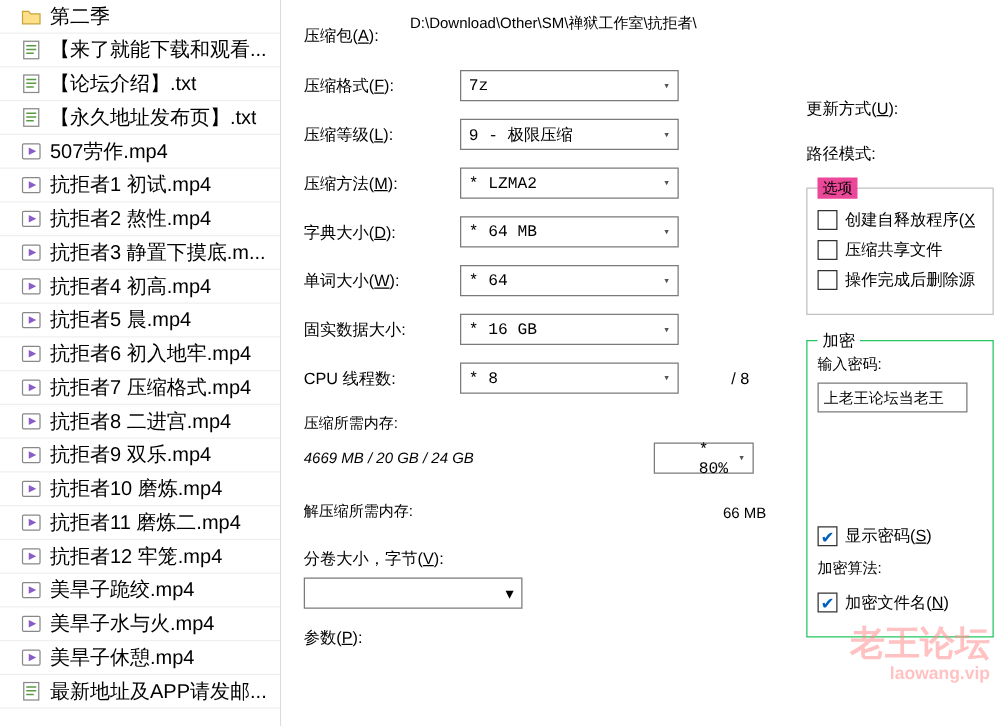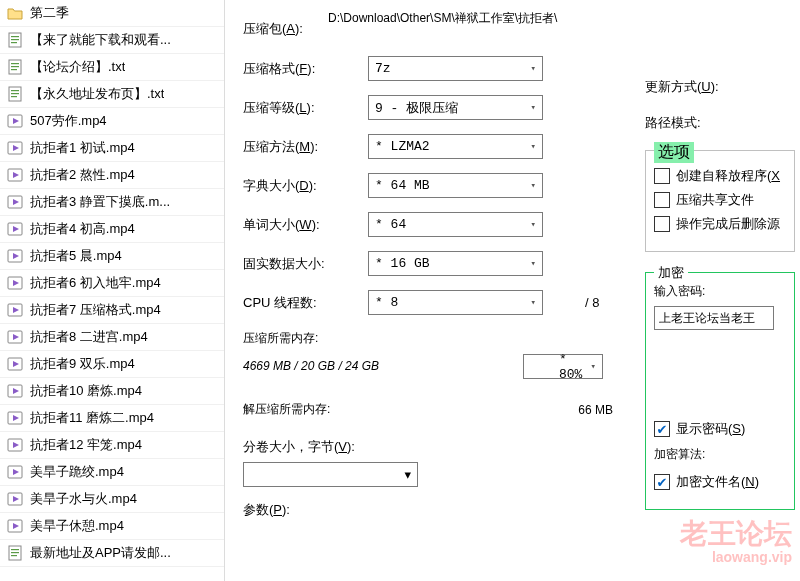--- a/index.html
+++ b/index.html
@@ -22,26 +22,26 @@
   .filelist {
     width: 225px;
     border-right: 1px solid #dcdcdc;
     background: #fff;
     overflow: hidden;
   }
   .file-item {
     display: flex;
     align-items: center;
     height: 27px;
-    padding-left: 6px;
+    padding-left: 16px;
     border-bottom: 1px solid #f0f0f0;
     white-space: nowrap;
     overflow: hidden;
     text-overflow: ellipsis;
-    font-size: 13px;
+    font-size: 16px;
     cursor: default;
   }
   .file-item .icon {
     width: 18px;
     height: 18px;
     margin-right: 6px;
     flex-shrink: 0;
     display: inline-flex;
     align-items: center;
     justify-content: center;
@@ -140,23 +140,23 @@
     border: 1px solid #c0c0c0;
     margin-top: 8px;
     padding: 10px 8px 12px 8px;
     position: relative;
     width: 150px;
   }
   .groupbox .legend {
     position: absolute;
     top: -9px;
     left: 8px;
-    background: #86efac;
+    background: #ec4899;
     padding: 0 4px;
-    font-size: 16px;
+    font-size: 12px;
   }
   .cb-row {
     display: flex;
     align-items: center;
     margin: 6px 0;
     font-size: 13px;
   }
   .cb {
     width: 16px;
     height: 16px;
@@ -190,21 +190,21 @@
     height: 24px;
     border: 1px solid #7a7a7a;
     padding: 2px 4px;
     font-size: 12px;
     font-family: inherit;
     margin-top: 6px;
   }
   .watermark {
     position: absolute;
     right: 8px;
-    bottom: 16px;
+    bottom: 35px;
     color: #ff9090;
     font-size: 28px;
     font-weight: bold;
     opacity: 0.55;
     pointer-events: none;
     text-align: right;
     line-height: 1.1;
   }
   .watermark .small { font-size: 14px; display:block; }
   .vol-input {

